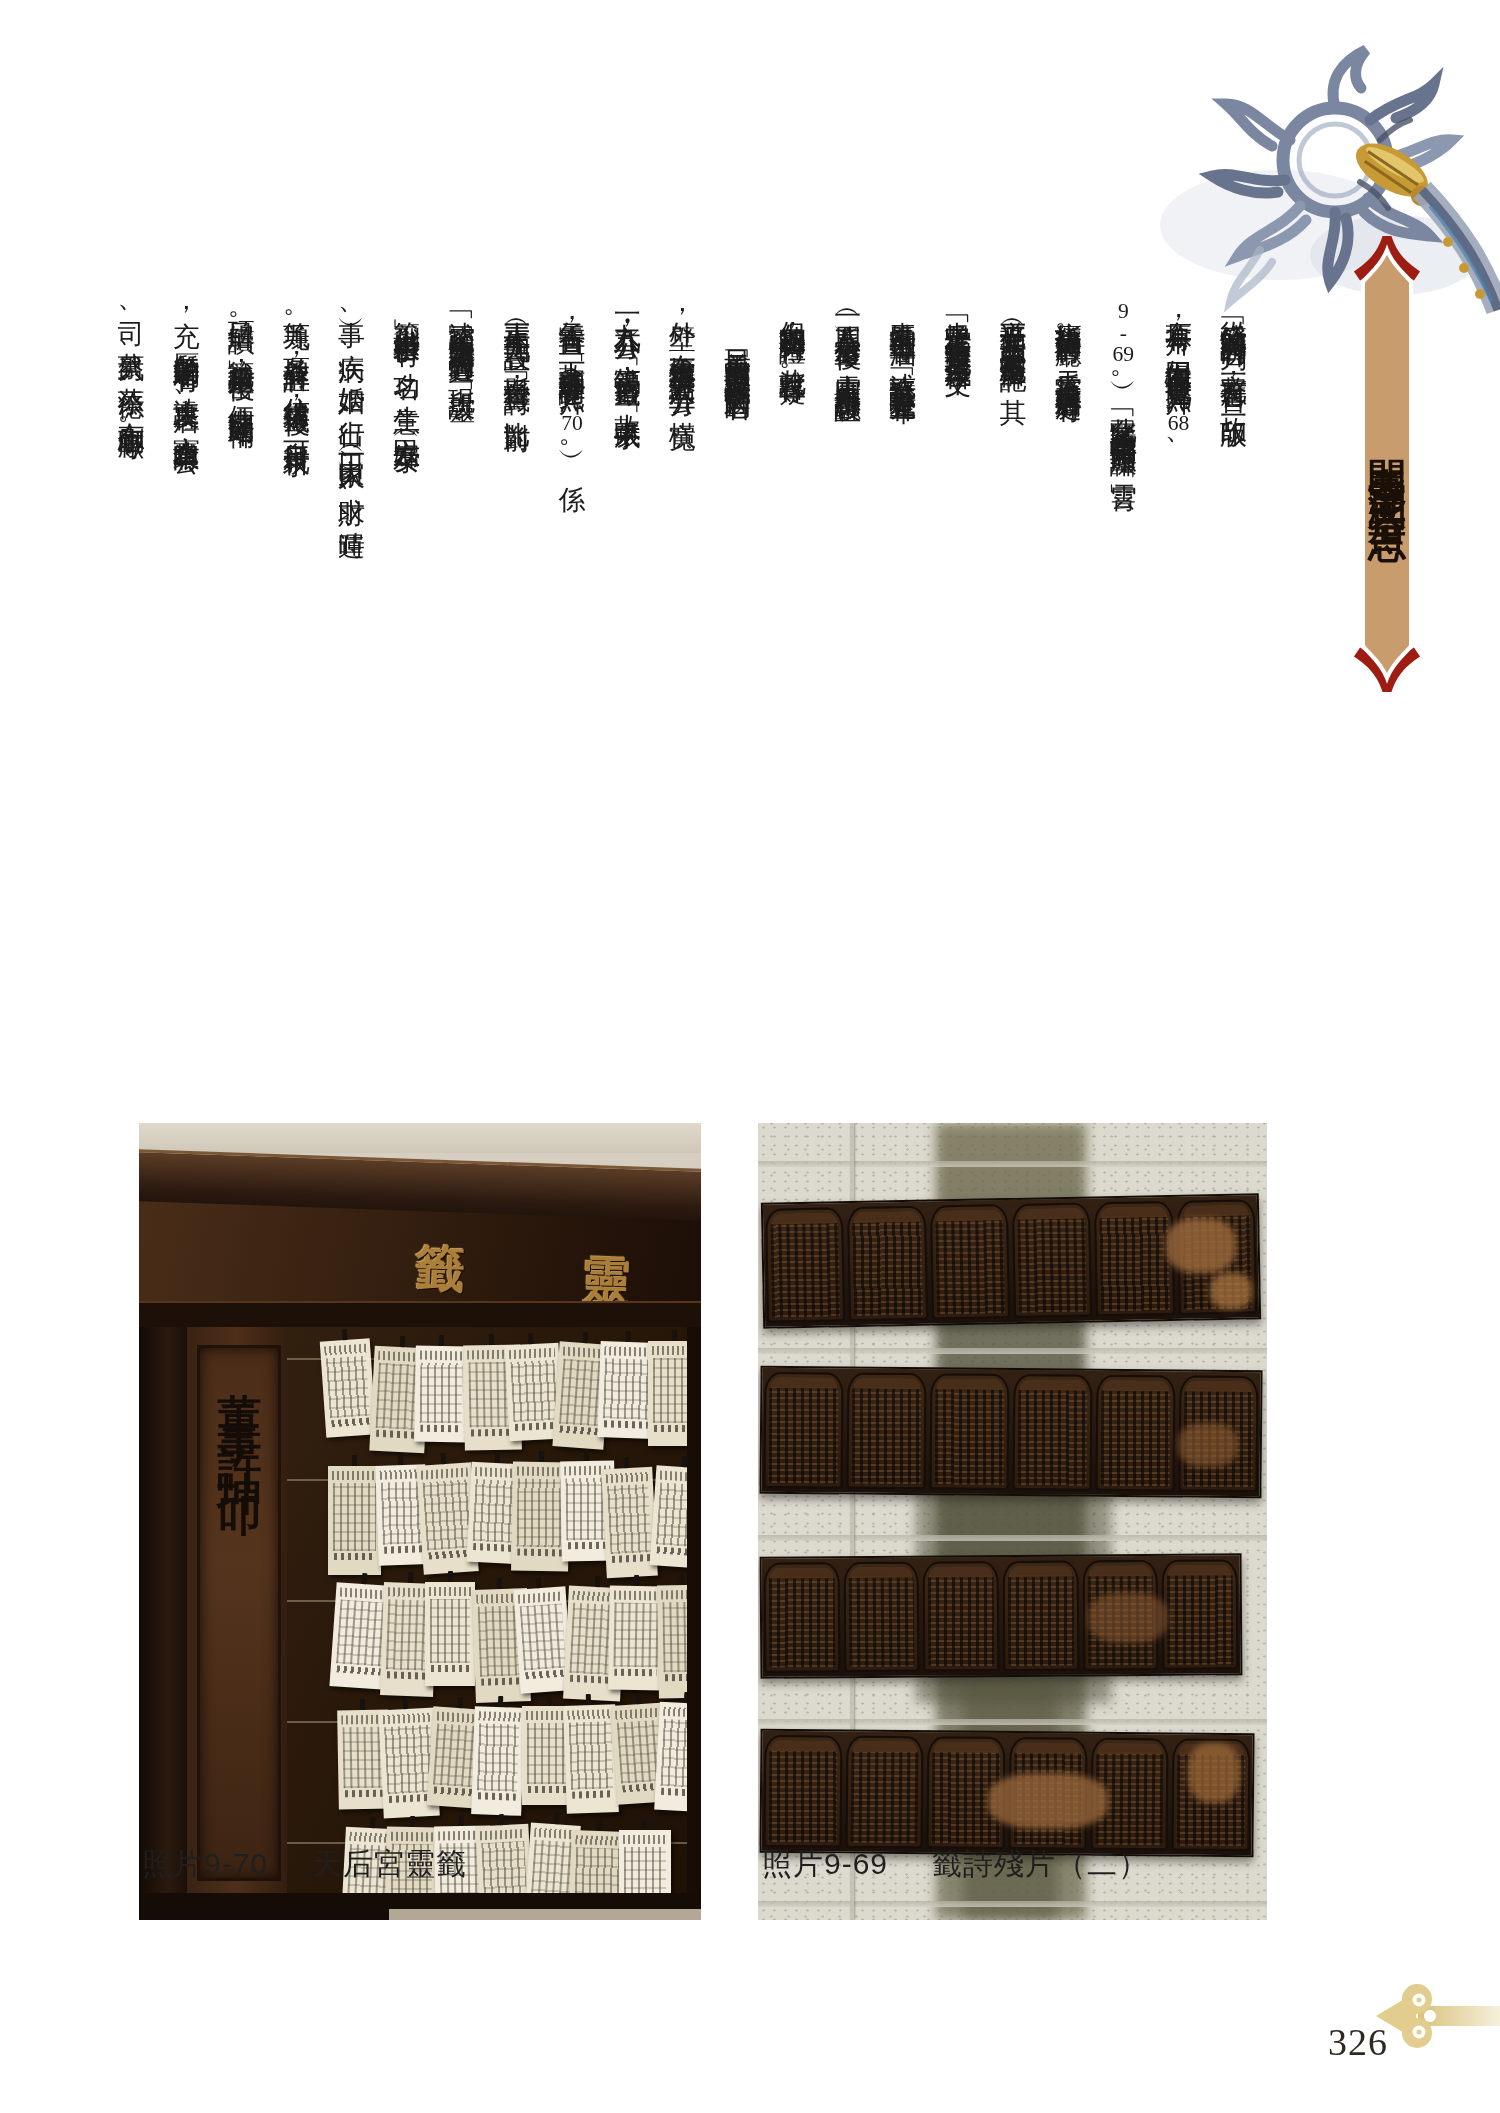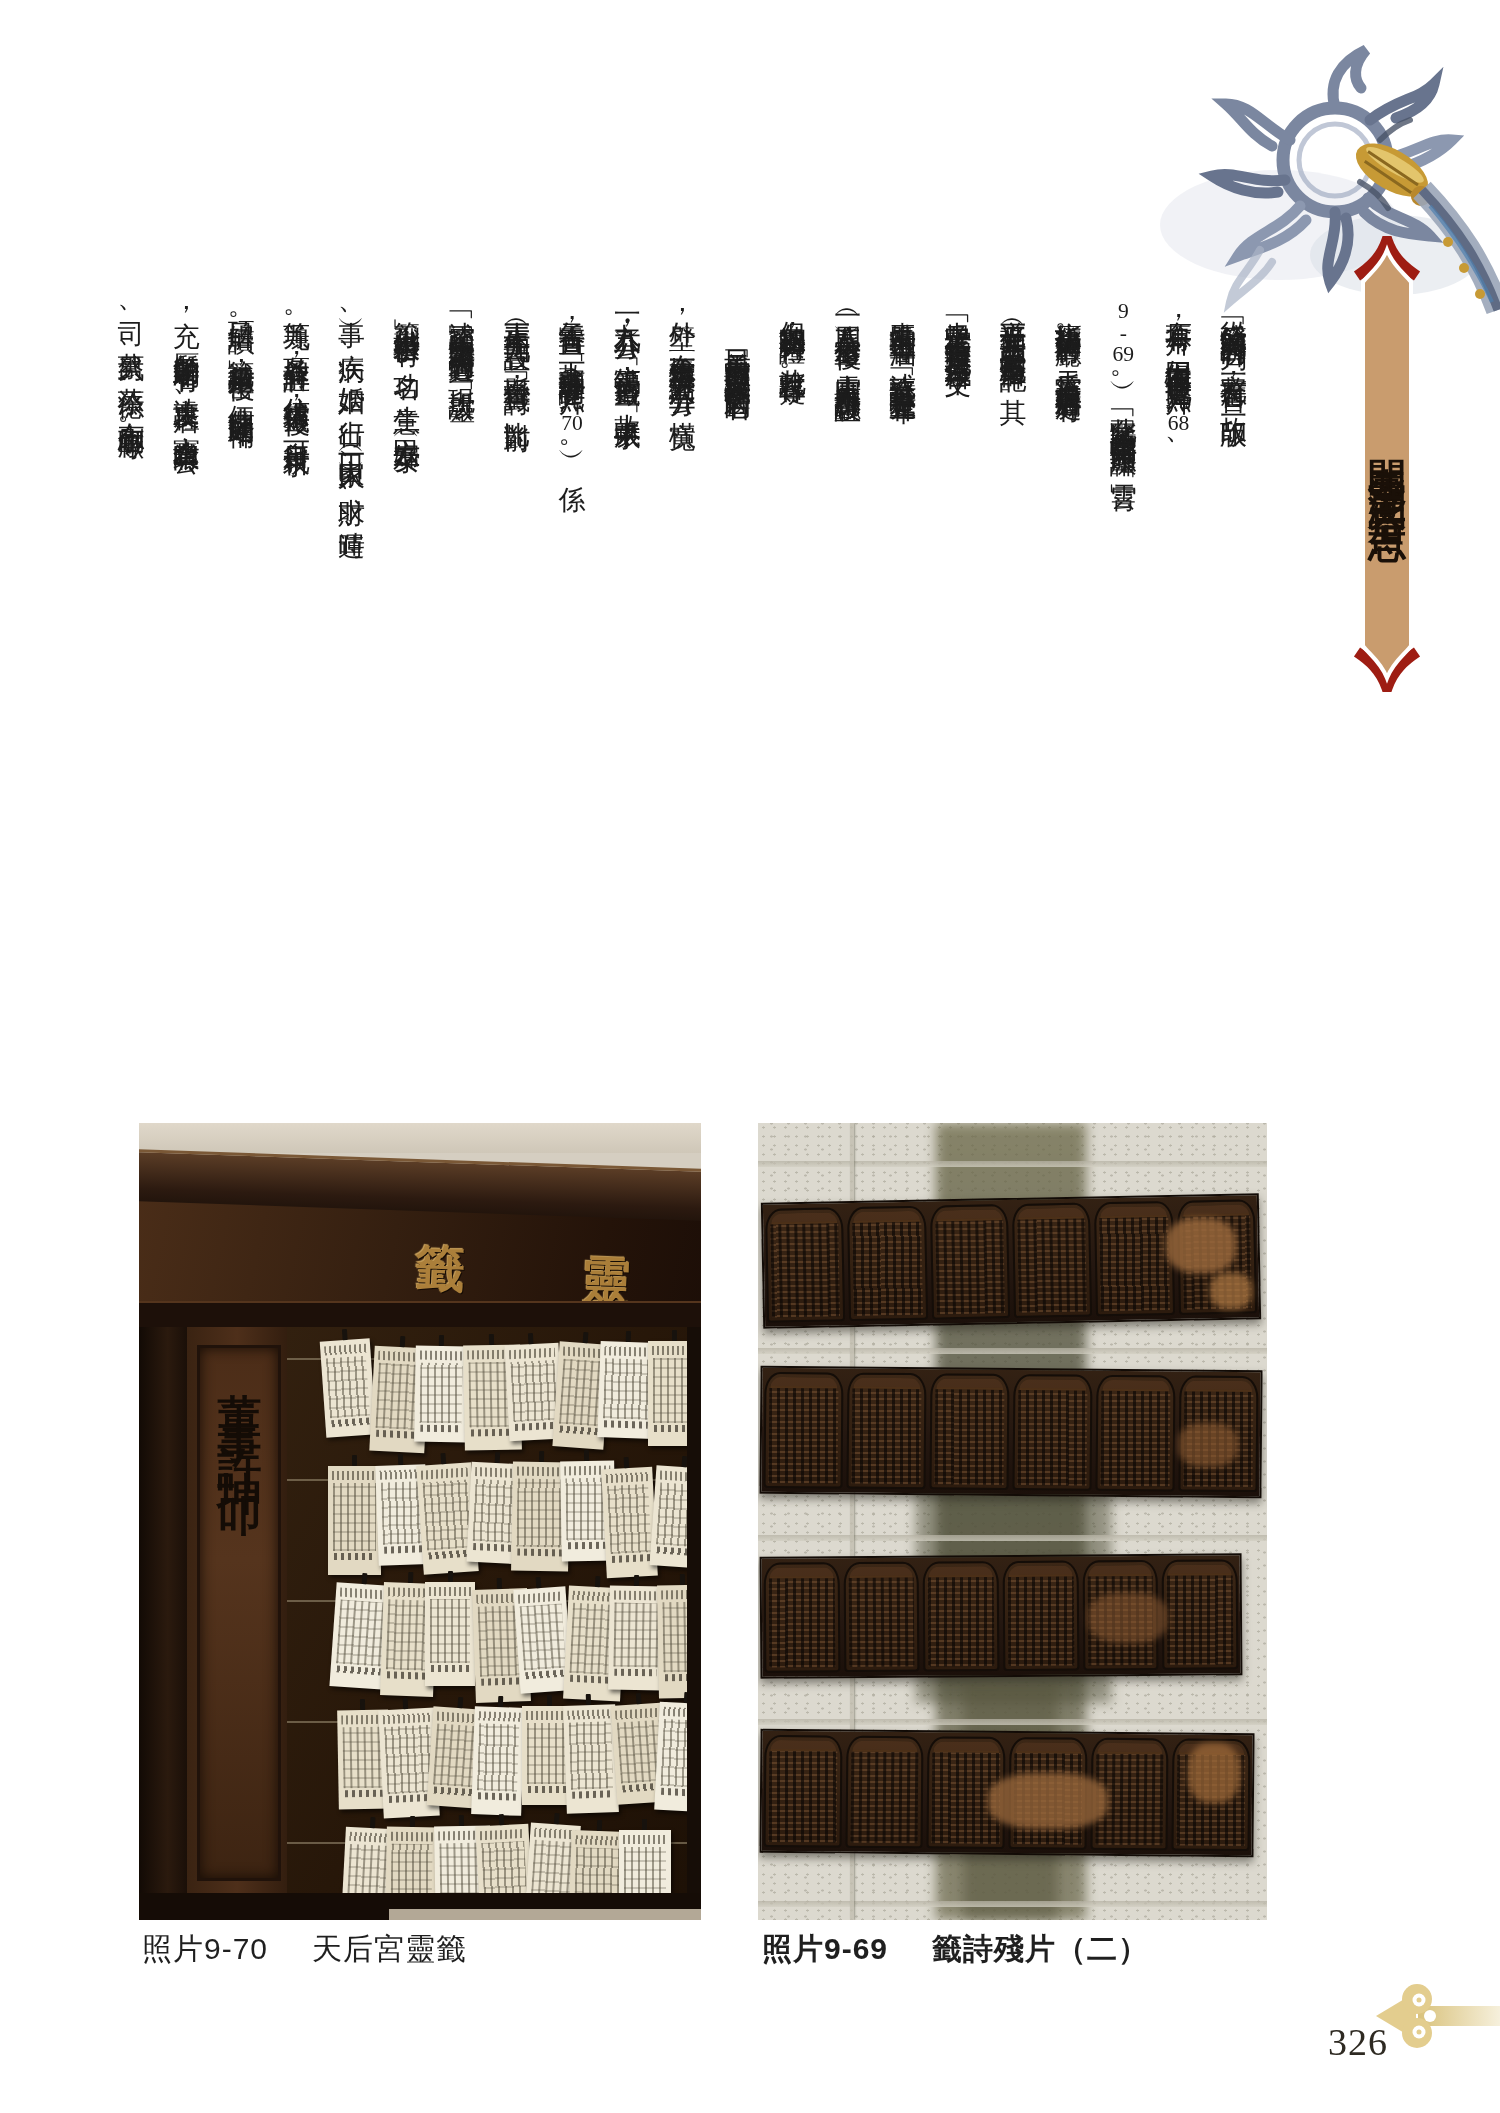--- a/index.html
+++ b/index.html
@@ -16,25 +16,25 @@
     font-family:"Liberation Serif","DejaVu Serif",serif;white-space:nowrap;}
   .tcy{text-combine-upright:all;font-size:.8em;}
 
   
   #banner{left:1349px;top:236px;width:76px;height:456px;z-index:5;}
   #banner-text-wrap{left:1349px;top:270px;width:76px;height:390px;display:flex;
     justify-content:center;align-items:center;z-index:6;}
   #banner-text-wrap .vtext{font-size:38px;letter-spacing:9px;font-weight:bold;color:#1a1008;line-height:1;}
 
   
-  .caption{top:1929px;height:40px;display:flex;align-items:center;
+  .caption{top:1844px;height:40px;display:flex;align-items:center;
     font-family:"Liberation Sans","DejaVu Sans",sans-serif;font-size:30px;color:#1f1f1f;letter-spacing:1px;}
   .caption .cap-title{margin-left:44px;}
   #caption-left{left:142px;}
-  #caption-right{left:762px;font-weight:bold;}
+  #caption-right{left:762px;}
   #page-number{left:1328px;top:1996px;font-size:38px;color:#2e2a22;
     font-family:"Liberation Serif","DejaVu Serif",serif;letter-spacing:1px;margin-top:24px;}
 
   
   #photo-lingqian{left:139px;top:1123px;width:562px;height:797px;background:#d5cec1;overflow:hidden;}
   #lp-wall{left:0;top:0;width:562px;height:30px;background:linear-gradient(180deg,#e0d8ca,#cfc7b8);}
   #lp-top{left:-6px;top:26px;width:580px;height:152px;transform:rotate(2deg);transform-origin:left top;}
   #lp-beam{left:0;top:0;width:580px;height:52px;background:linear-gradient(180deg,#5b3d26,#2c1a10 70%,#20130b);
     border-top:3px solid #7a5836;}
   #lp-lintel{left:0;top:52px;width:580px;height:104px;

